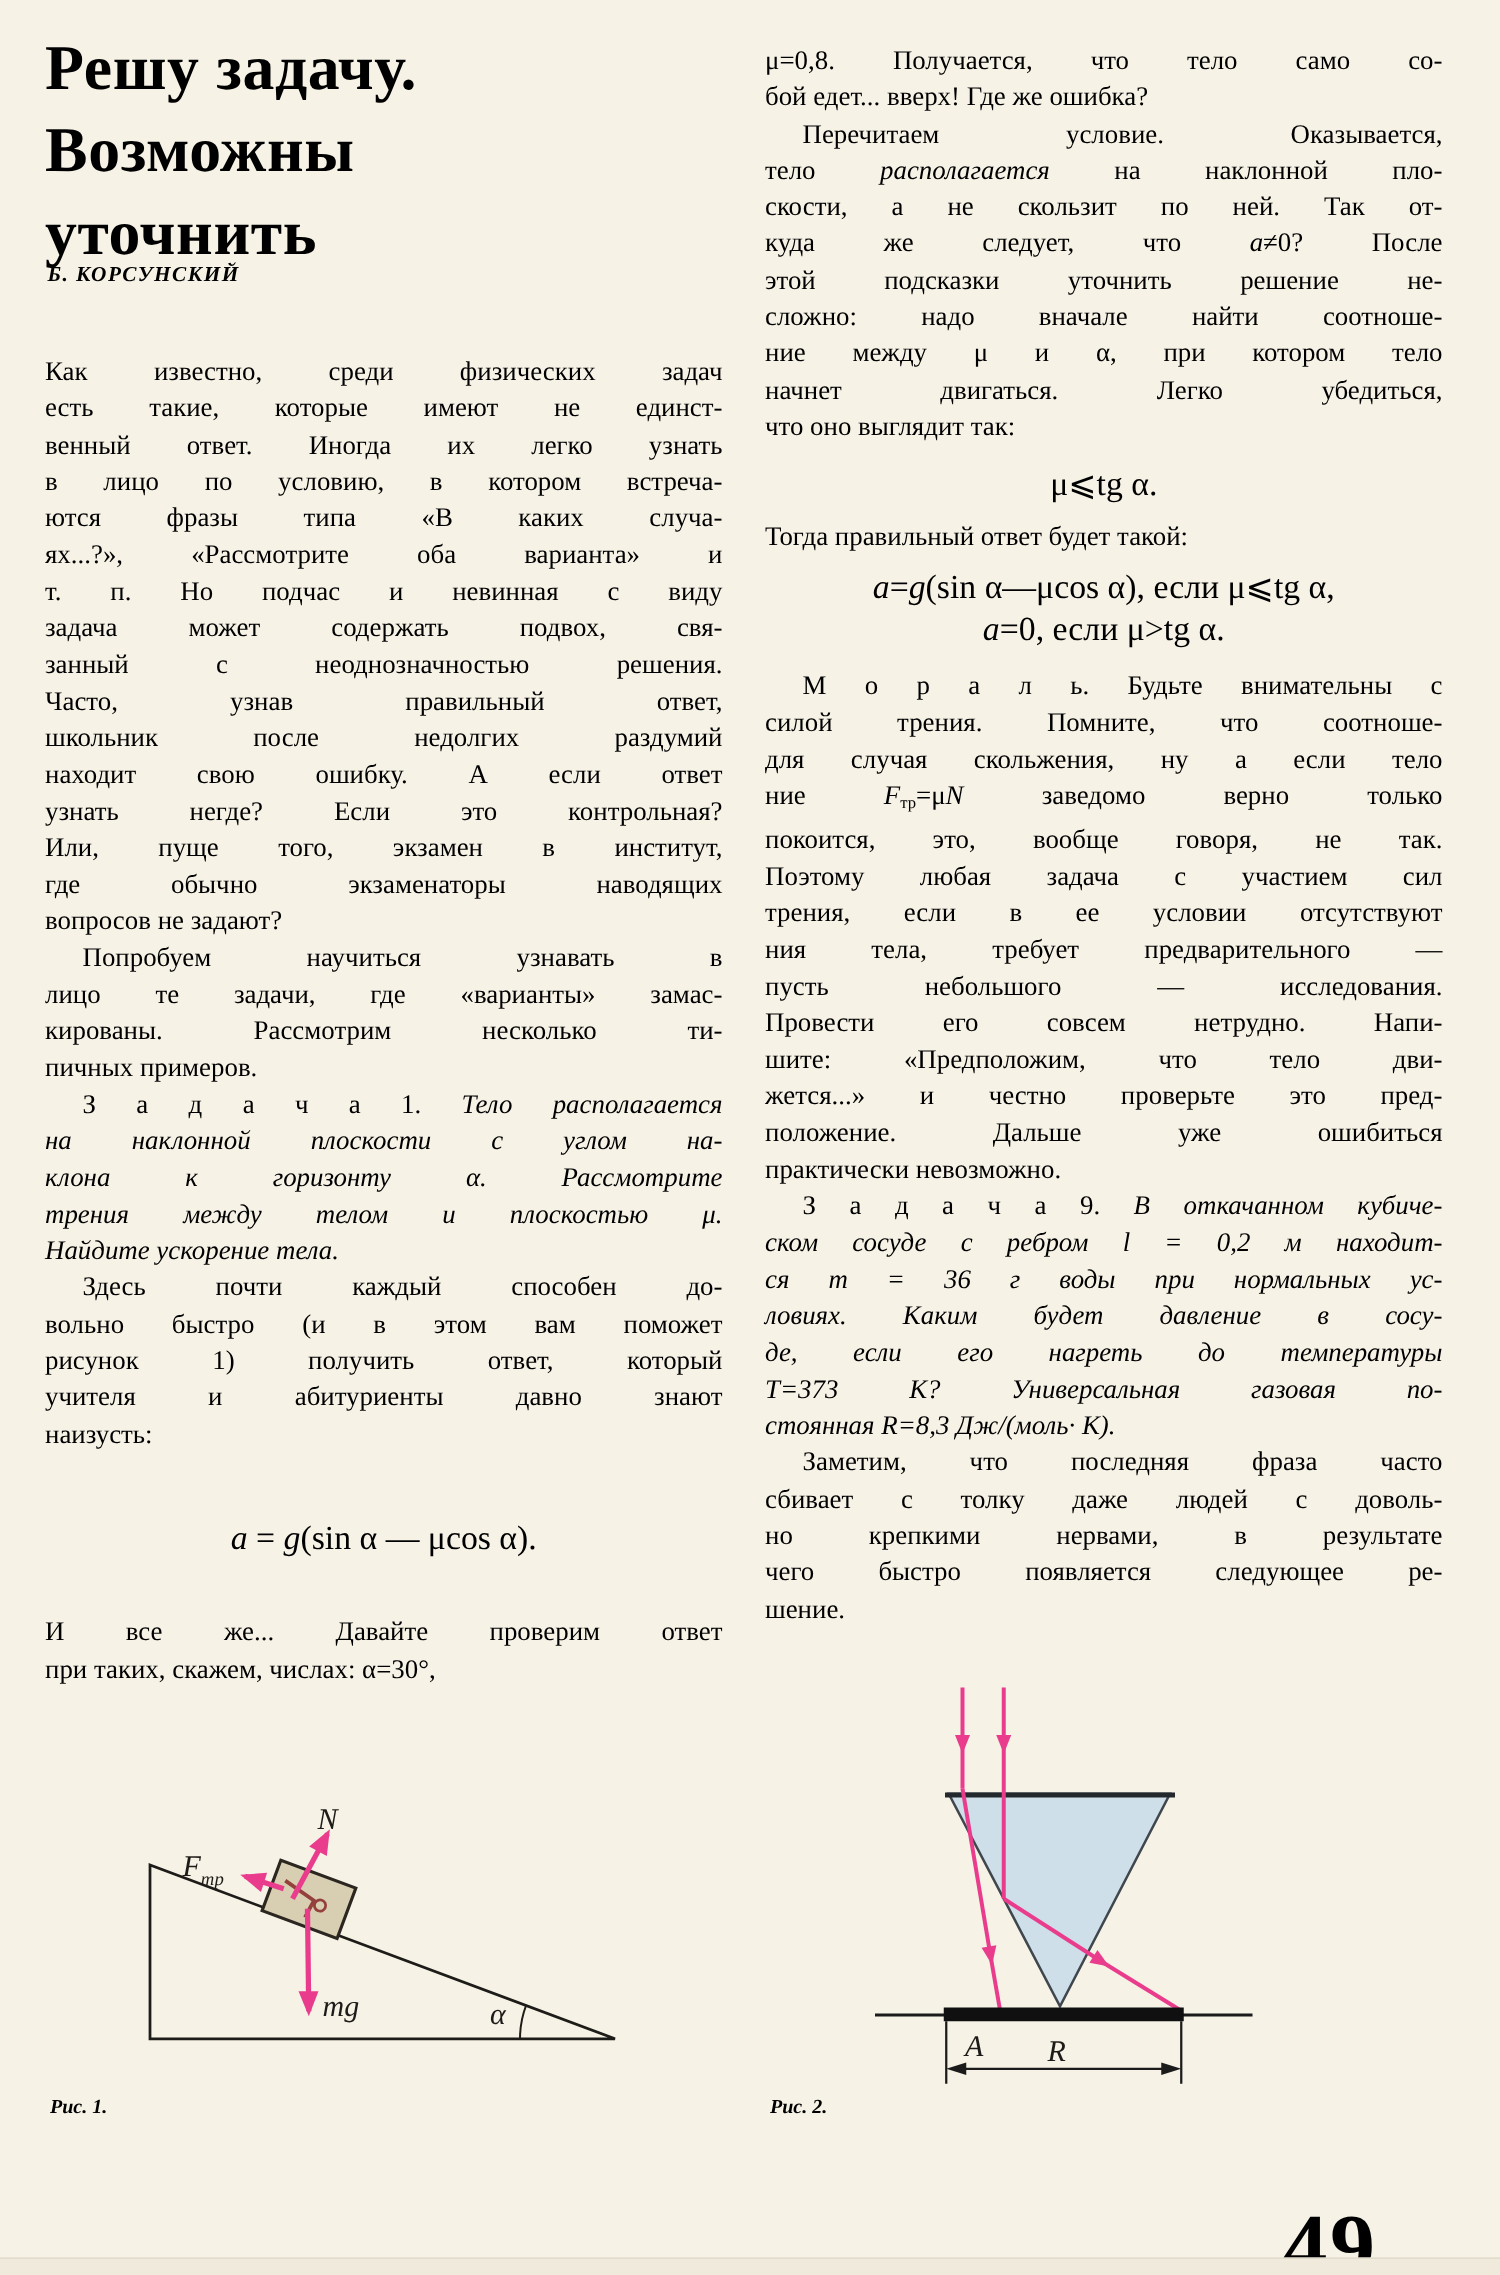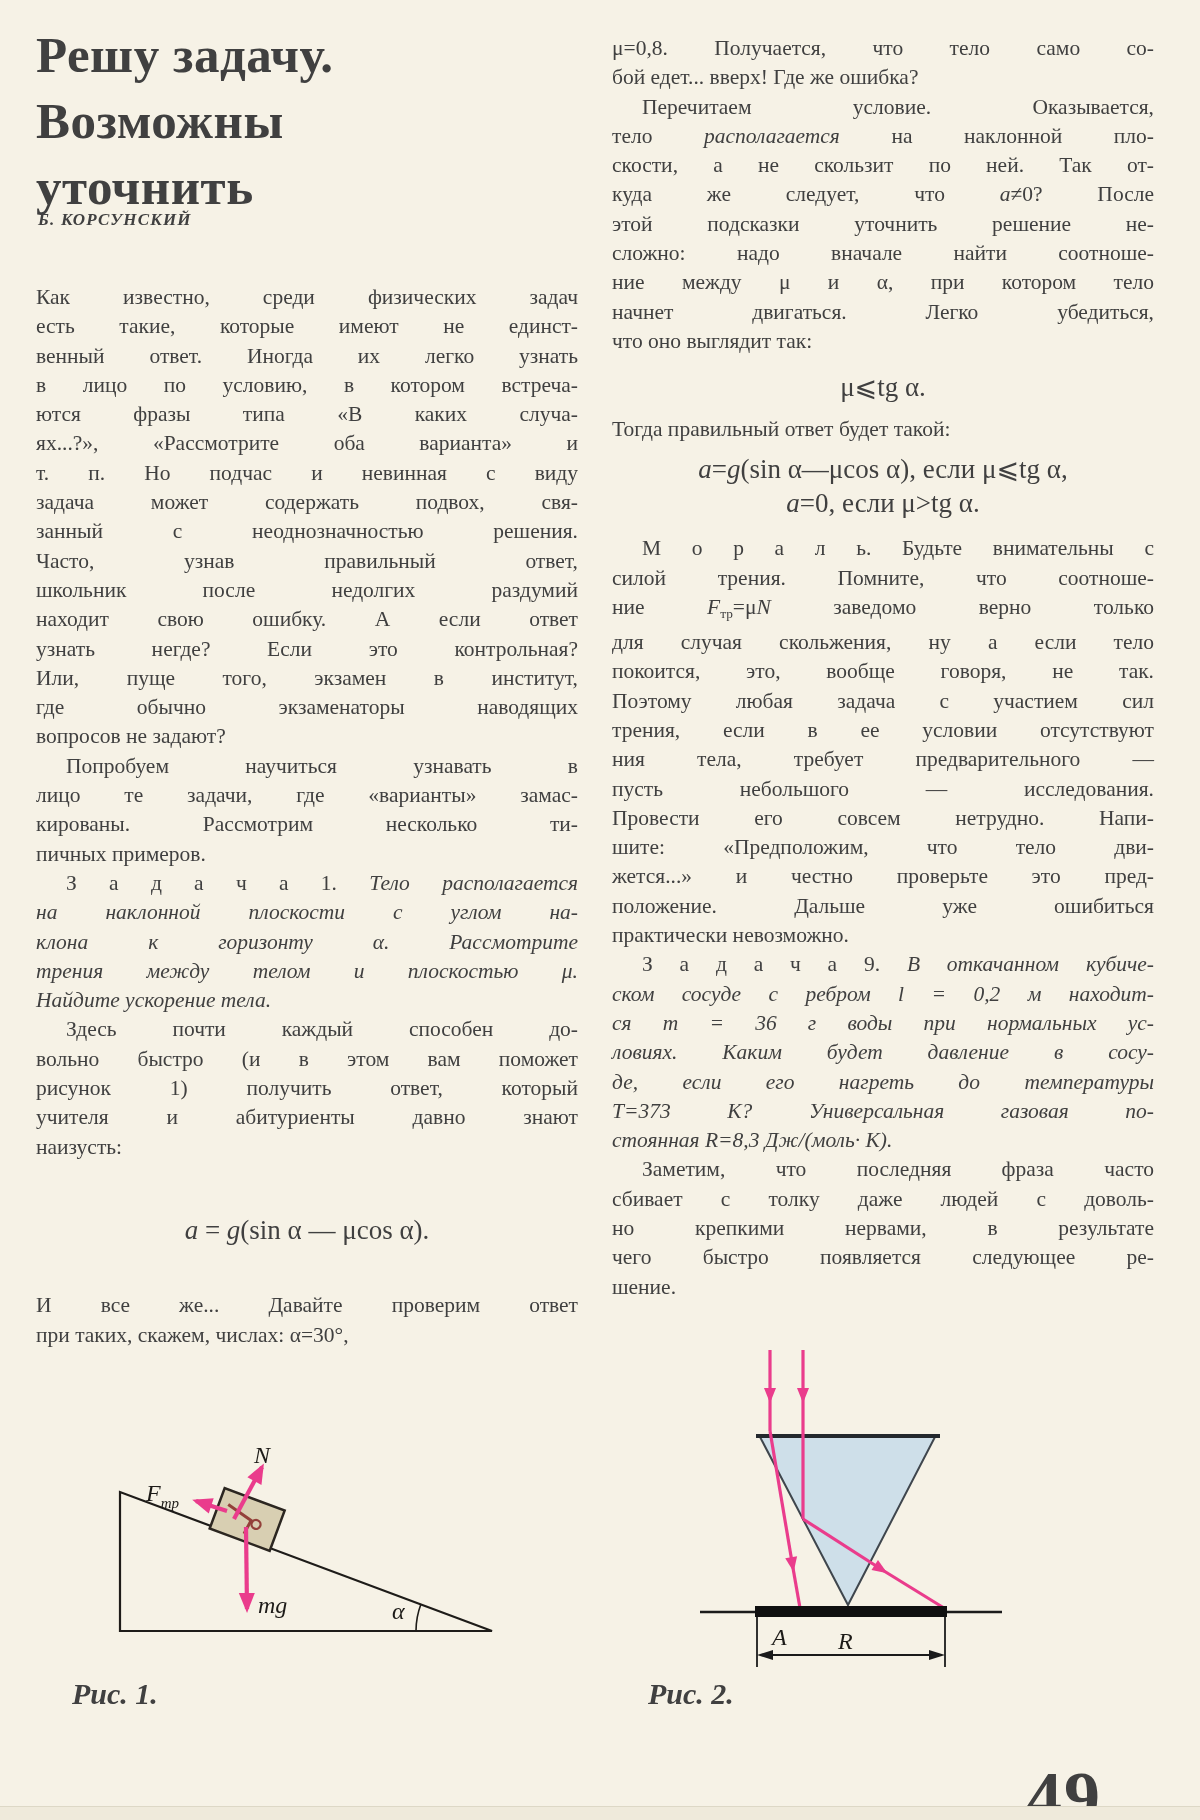--- a/index.html
+++ b/index.html
@@ -1,37 +1,37 @@
 <!DOCTYPE html>
 <html><head>
 <meta charset="utf-8">
 <style>
   html,body{margin:0;padding:0;background:#9a958a;}
   .page{position:relative;width:1200px;height:1820px;background:#f6f2e6;
-        font-family:"Liberation Serif",serif;color:#404040;overflow:hidden;margin:0 auto;}
+        font-family:"Liberation Serif",serif;color:#000000;overflow:hidden;margin:0 auto;}
   .title{position:absolute;left:36px;top:22px;font-size:51px;font-weight:700;
          line-height:66px;letter-spacing:.5px;}
   .author{position:absolute;left:38px;top:210px;font-size:17px;font-weight:700;
           font-style:italic;letter-spacing:1.2px;}
   .textcol{position:absolute;width:542px;font-size:21.5px;line-height:29.3px;}
   #leftcol{left:36px;top:283px;}
   #rightcol{left:612px;top:34px;}
   .para{margin:0;}
   .tline{text-align:justify;text-align-last:justify;}
   .para .tline:last-child{text-align-last:auto;}
   .para.indent .tline:first-child{text-indent:30px;}
   .para.formula{font-size:27px;}
   .para.formula .tline,.para.formula .tline:last-child{text-align:center;text-align-last:center;}
   .f1{margin:54px 0 46px;}
   .f2{margin:17px 0 12px;}
   .f3{margin:11px 0 5px;}
   .f4{margin:5px 0 16px;}
   .it{font-style:italic;}
   .sub{font-size:.62em;vertical-align:-.28em;}
-  .caption{position:absolute;font-size:30px;font-weight:700;font-style:italic;margin-left:32px;}
+  .caption{position:absolute;font-size:16px;font-weight:700;font-style:italic;}
   .pagenum{position:absolute;left:1026px;top:1756px;font-size:72px;font-weight:700;
            font-family:Liberation Serif, serif;letter-spacing:2px;}
   .figsvg{position:absolute;}
   .flabel{font-family:"Liberation Serif",serif;font-style:italic;font-size:24px;fill:#1d1b18;}
   .edge{position:absolute;left:0;bottom:0;width:1200px;height:13px;background:#efeadb;
         border-top:1px solid #ddd8c6;}
 </style>
 </head>
 <body>
 
@@ -117,22 +117,22 @@
       </div>
       <div class="para formula f3">
         <div class="tline"><span class="it">a</span><span>=</span><span class="it">g</span><span>(sin α—μcos α), если μ⩽tg α,</span></div>
       </div>
       <div class="para formula f4">
         <div class="tline"><span class="it">a</span><span>=0, если μ&gt;tg α.</span></div>
       </div>
       <div class="para indent">
         <div class="tline"><span>М о р а л ь.  </span><span>Будьте внимательны с</span></div>
         <div class="tline"><span>силой трения. Помните, что соотноше-</span></div>
+        <div class="tline"><span>для случая скольжения, ну а если тело</span></div>
         <div class="tline"><span>ние </span><span class="it">F</span><span class="sub">тр</span><span>=μ</span><span class="it">N</span><span> заведомо верно только</span></div>
-        <div class="tline"><span>для случая скольжения, ну а если тело</span></div>
         <div class="tline"><span>покоится, это, вообще говоря, не так.</span></div>
         <div class="tline"><span>Поэтому любая задача с участием сил</span></div>
         <div class="tline"><span>трения, если в ее условии отсутствуют</span></div>
         <div class="tline"><span>ния тела, требует предварительного —</span></div>
         <div class="tline"><span>пусть небольшого — исследования.</span></div>
         <div class="tline"><span>Провести его совсем нетрудно. Напи-</span></div>
         <div class="tline"><span>шите: «Предположим, что тело дви-</span></div>
         <div class="tline"><span>жется...» и честно проверьте это пред-</span></div>
         <div class="tline"><span>положение. Дальше уже ошибиться</span></div>
         <div class="tline"><span>практически невозможно.</span></div>

